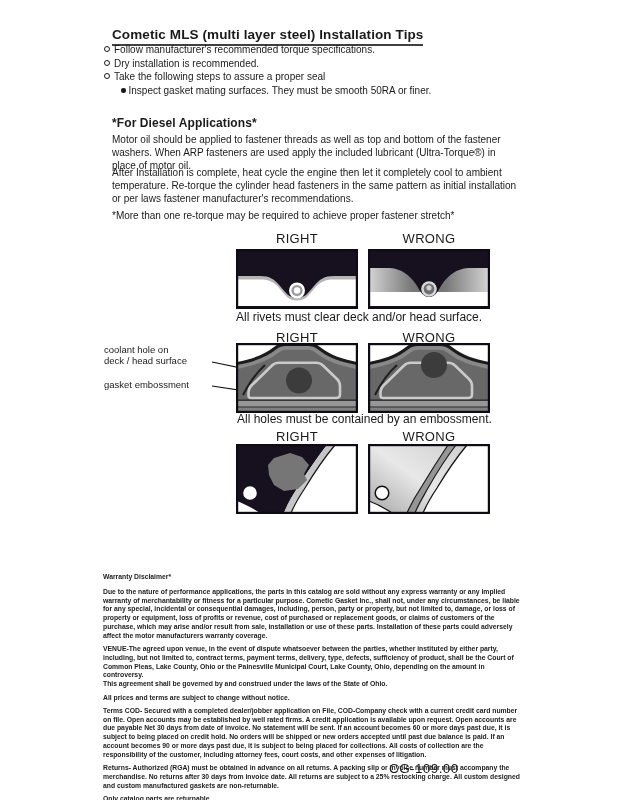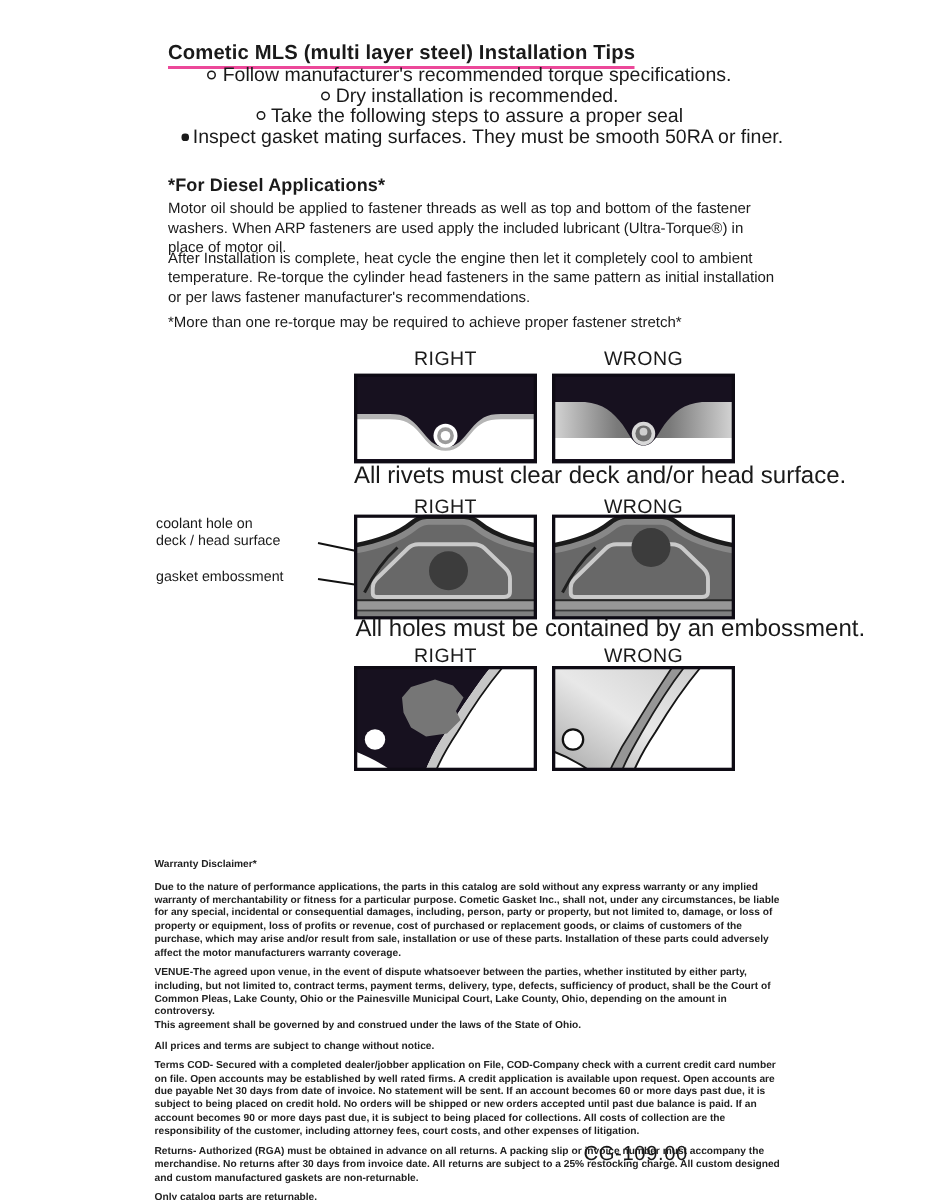--- a/index.html
+++ b/index.html
@@ -4,43 +4,43 @@
 <style>
   html,body{margin:0;padding:0;background:#fff;}
   .page{
     position:relative;width:618px;height:800px;background:#ffffff;
     font-family:"Liberation Sans", sans-serif;color:#1a1a1a;overflow:hidden;
   }
   .abs{position:absolute;}
   
   .doc-title{
     left:112px;top:27px;font-size:13.5px;font-weight:bold;
-    border-bottom:2px solid #ec4899;padding-bottom:2px;letter-spacing:.1px;
+    border-bottom:2px solid #404040;padding-bottom:2px;letter-spacing:.1px;
   }
   
-  .tips{left:104px;top:43px;font-size:13px;line-height:13.6px;text-align:center;}
+  .tips{left:104px;top:43px;font-size:10px;line-height:13.6px;}
   .tip-row{white-space:nowrap;}
   .tip-row.sub{margin-left:17px;}
   .marker-open{
     display:inline-block;width:4px;height:4px;border:1px solid #1a1a1a;border-radius:50%;
     margin-right:4px;position:relative;top:-1px;
   }
   .marker-dot{
     display:inline-block;width:4.5px;height:4.5px;background:#1a1a1a;border-radius:50%;
     margin-right:3px;position:relative;top:-1px;
   }
   
   .diesel-heading{left:112px;top:116px;font-size:12px;font-weight:bold;letter-spacing:.1px;}
   .body-para{left:112px;font-size:10px;line-height:13.2px;width:406px;}
   #para1{top:133px;}
   #para2{top:166px;}
   #para3{top:209px;}
   
   .dg-label{width:122px;text-align:center;font-size:13px;letter-spacing:.3px;}
-  .dg-caption{font-size:16px;line-height:11.5px;white-space:pre-line;}
+  .dg-caption{font-size:12px;line-height:11.5px;white-space:pre-line;}
   .figure{width:122px;height:70px;display:block;}
   .figure.short{height:60px;}
   
   .callout{left:104px;width:106px;text-align:left;font-size:9.5px;line-height:10.5px;white-space:pre-line;}
   
   .legal{left:103px;top:573px;width:417px;font-size:6.8px;line-height:8.8px;font-weight:bold;color:#222;}
   .legal .lg-head{margin:0 0 6px 0;}
   .legal p{margin:0 0 4.5px 0;white-space:pre-line;}
   .doc-number{left:389px;top:761px;font-size:13.5px;letter-spacing:.4px;}
 </style>

